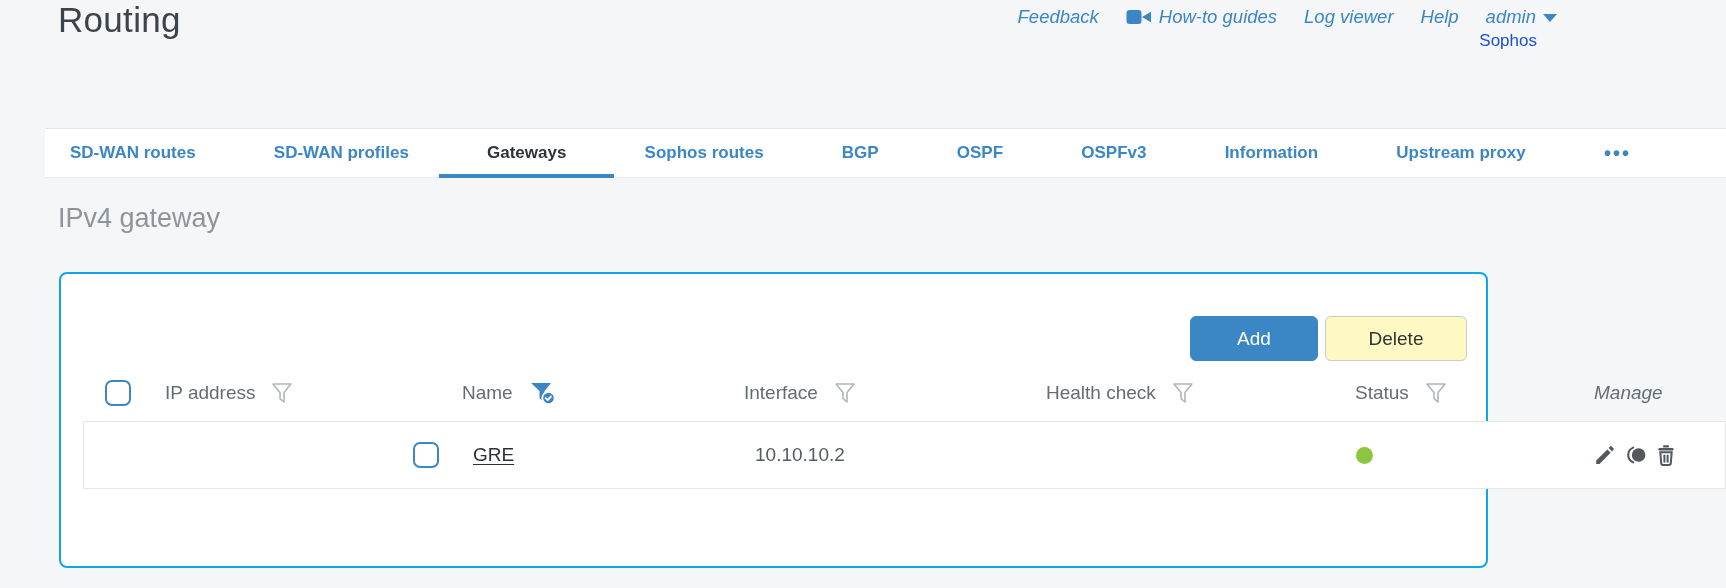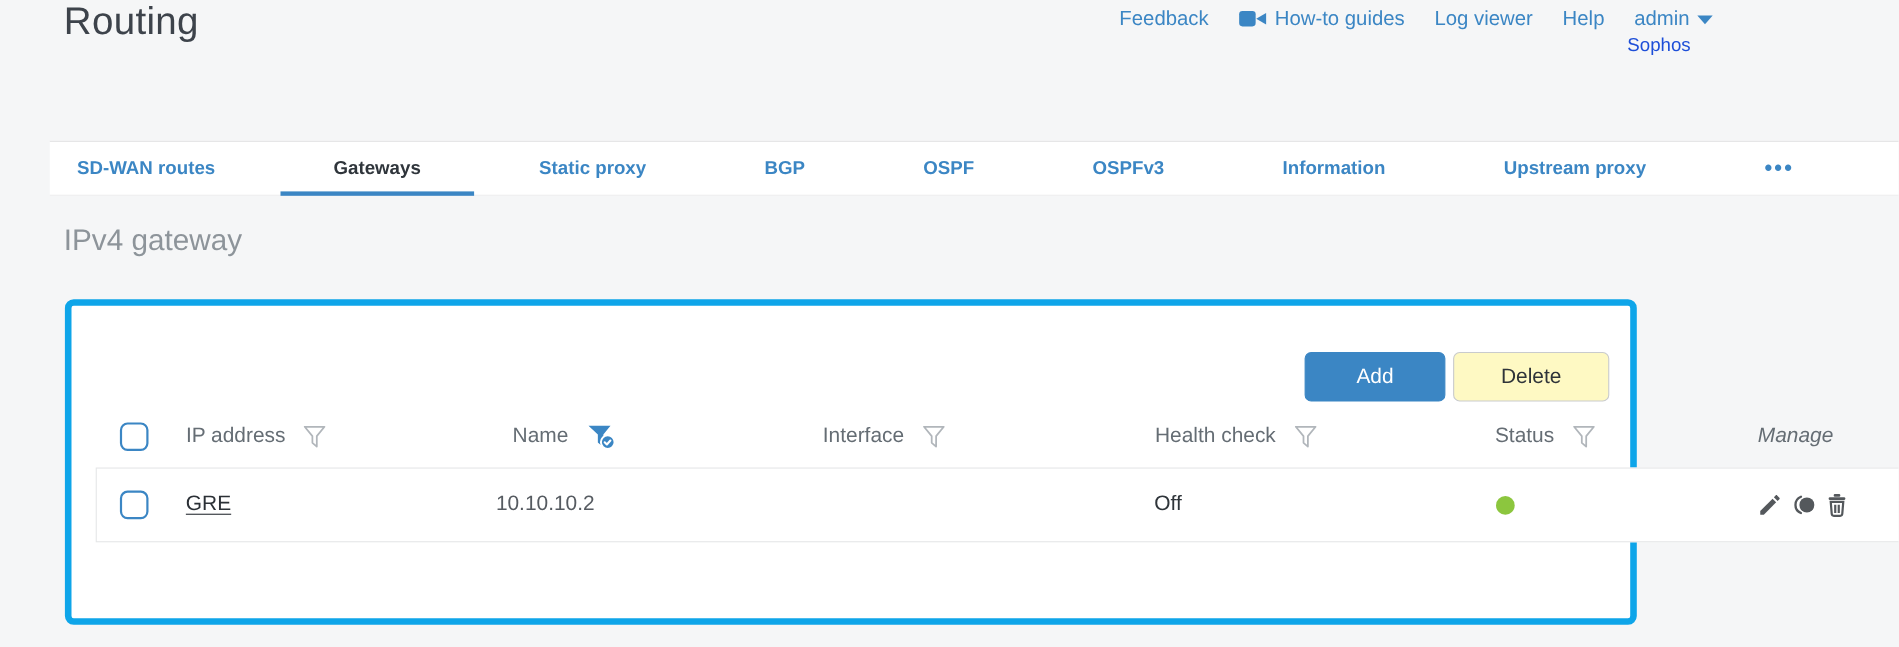--- a/index.html
+++ b/index.html
@@ -13,21 +13,21 @@
   
   .page-title {
     position:absolute; left:13px; top:0px;
     font-size:35px; font-weight:400; color:#3d434b; letter-spacing:.3px;
   }
   .top-nav {
     position:absolute; top:6px; right:214px;
     display:flex; align-items:center; gap:27px;
     font-size:18.5px; color:var(--blue,#3b86c4); white-space:nowrap;
   }
-  .top-nav a { color:var(--blue,#3b86c4); text-decoration:none; display:flex; align-items:center; gap:7px; cursor:pointer; }
+  .top-nav a { color:var(--blue,#3b86c4); text-decoration:none; display:flex; align-items:center; gap:7px; cursor:pointer;font-style:italic; }
   .caret-down {
     width:0; height:0; display:inline-block; margin-top:2px;
     border-left:7px solid transparent; border-right:7px solid transparent;
     border-top:8px solid var(--blue,#3b86c4);
   }
   .brand {
     position:absolute; top:31px; right:234px;
     font-size:17px; color:#1d4ed8;
   }
   
@@ -48,21 +48,21 @@
     height:4px; background:var(--blue,#3b86c4);
   }
   .tab-more { font-size:20px; letter-spacing:2px; font-weight:700; }
   
   .section-title {
     position:absolute; left:13px; top:203px;
     font-size:27px; font-weight:400; color:#8d949a;
   }
   .card {
     position:absolute; left:14px; top:272px; width:1429px; height:296px;
-    background:#fff; border:6px solid #0ea5e9; border-radius:8px;
+    background:#fff; border:2px solid #0ea5e9; border-radius:8px;
   }
   
   .toolbar { position:absolute; top:42px; right:19px; display:flex; gap:7px; }
   .btn {
     height:45px; font-size:19px; border-radius:6px; cursor:pointer;
     font-family:"Liberation Sans", sans-serif;
   }
   .btn-primary { width:128px; background:var(--blue,#3b86c4); color:#fff; border:1px solid var(--blue,#3b86c4); }
   .btn-default { width:142px; background:#fef9c3; color:#2f3439; border:1px solid #c9cbcd; }
   
@@ -122,22 +122,23 @@
       </a>
     <a>
       <span>admin</span>
       <span class="caret-down"></span>
     </a>
   </div>
   <div class="brand">Sophos</div>
 
   <div class="tabbar">
     <div class="tab">SD-WAN routes</div>
+    <div class="tab">SD-WAN profiles</div>
     <div class="tab active">Gateways</div>
-    <div class="tab">Static proxy</div>
+    <div class="tab">Sophos routes</div>
     <div class="tab">BGP</div>
     <div class="tab">OSPF</div>
     <div class="tab">OSPFv3</div>
     <div class="tab">Information</div>
     <div class="tab">Upstream proxy</div>
     <div class="tab tab-more">•••</div>
   </div>
 
   <h2 class="section-title">IPv4 gateway</h2>
 
@@ -205,23 +206,20 @@
           <div class="checkbox"></div>
         </div>
         <div class="cell c1">
           <span class="name-link">GRE</span>
         </div>
         <div class="cell c2">
           <span class="ip-text">10.10.10.2</span>
         </div>
         <div class="cell c3">
           <span></span>
-        </div>
-        <div class="cell c4">
-          <span>Off</span>
         </div>
         <div class="cell c5">
           <span class="status-dot"></span>
         </div>
         <div class="cell c6">
           <div class="manage-icons">
             <span class="icon-btn">
               <svg width="24" height="24" viewBox="0 0 24 24" fill="#54585c">
                   <path d="M3.2 17.6 V20.9 h3.3 L17.7 9.7 l-3.3-3.3 L3.2 17.6 z"></path>
                   <path d="M20.6 6.8 c0.4-0.4 0.4-1 0-1.4 l-2-2 c-0.4-0.4-1-0.4-1.4 0 l-1.6 1.6 3.4 3.4 1.6-1.6 z"></path>

